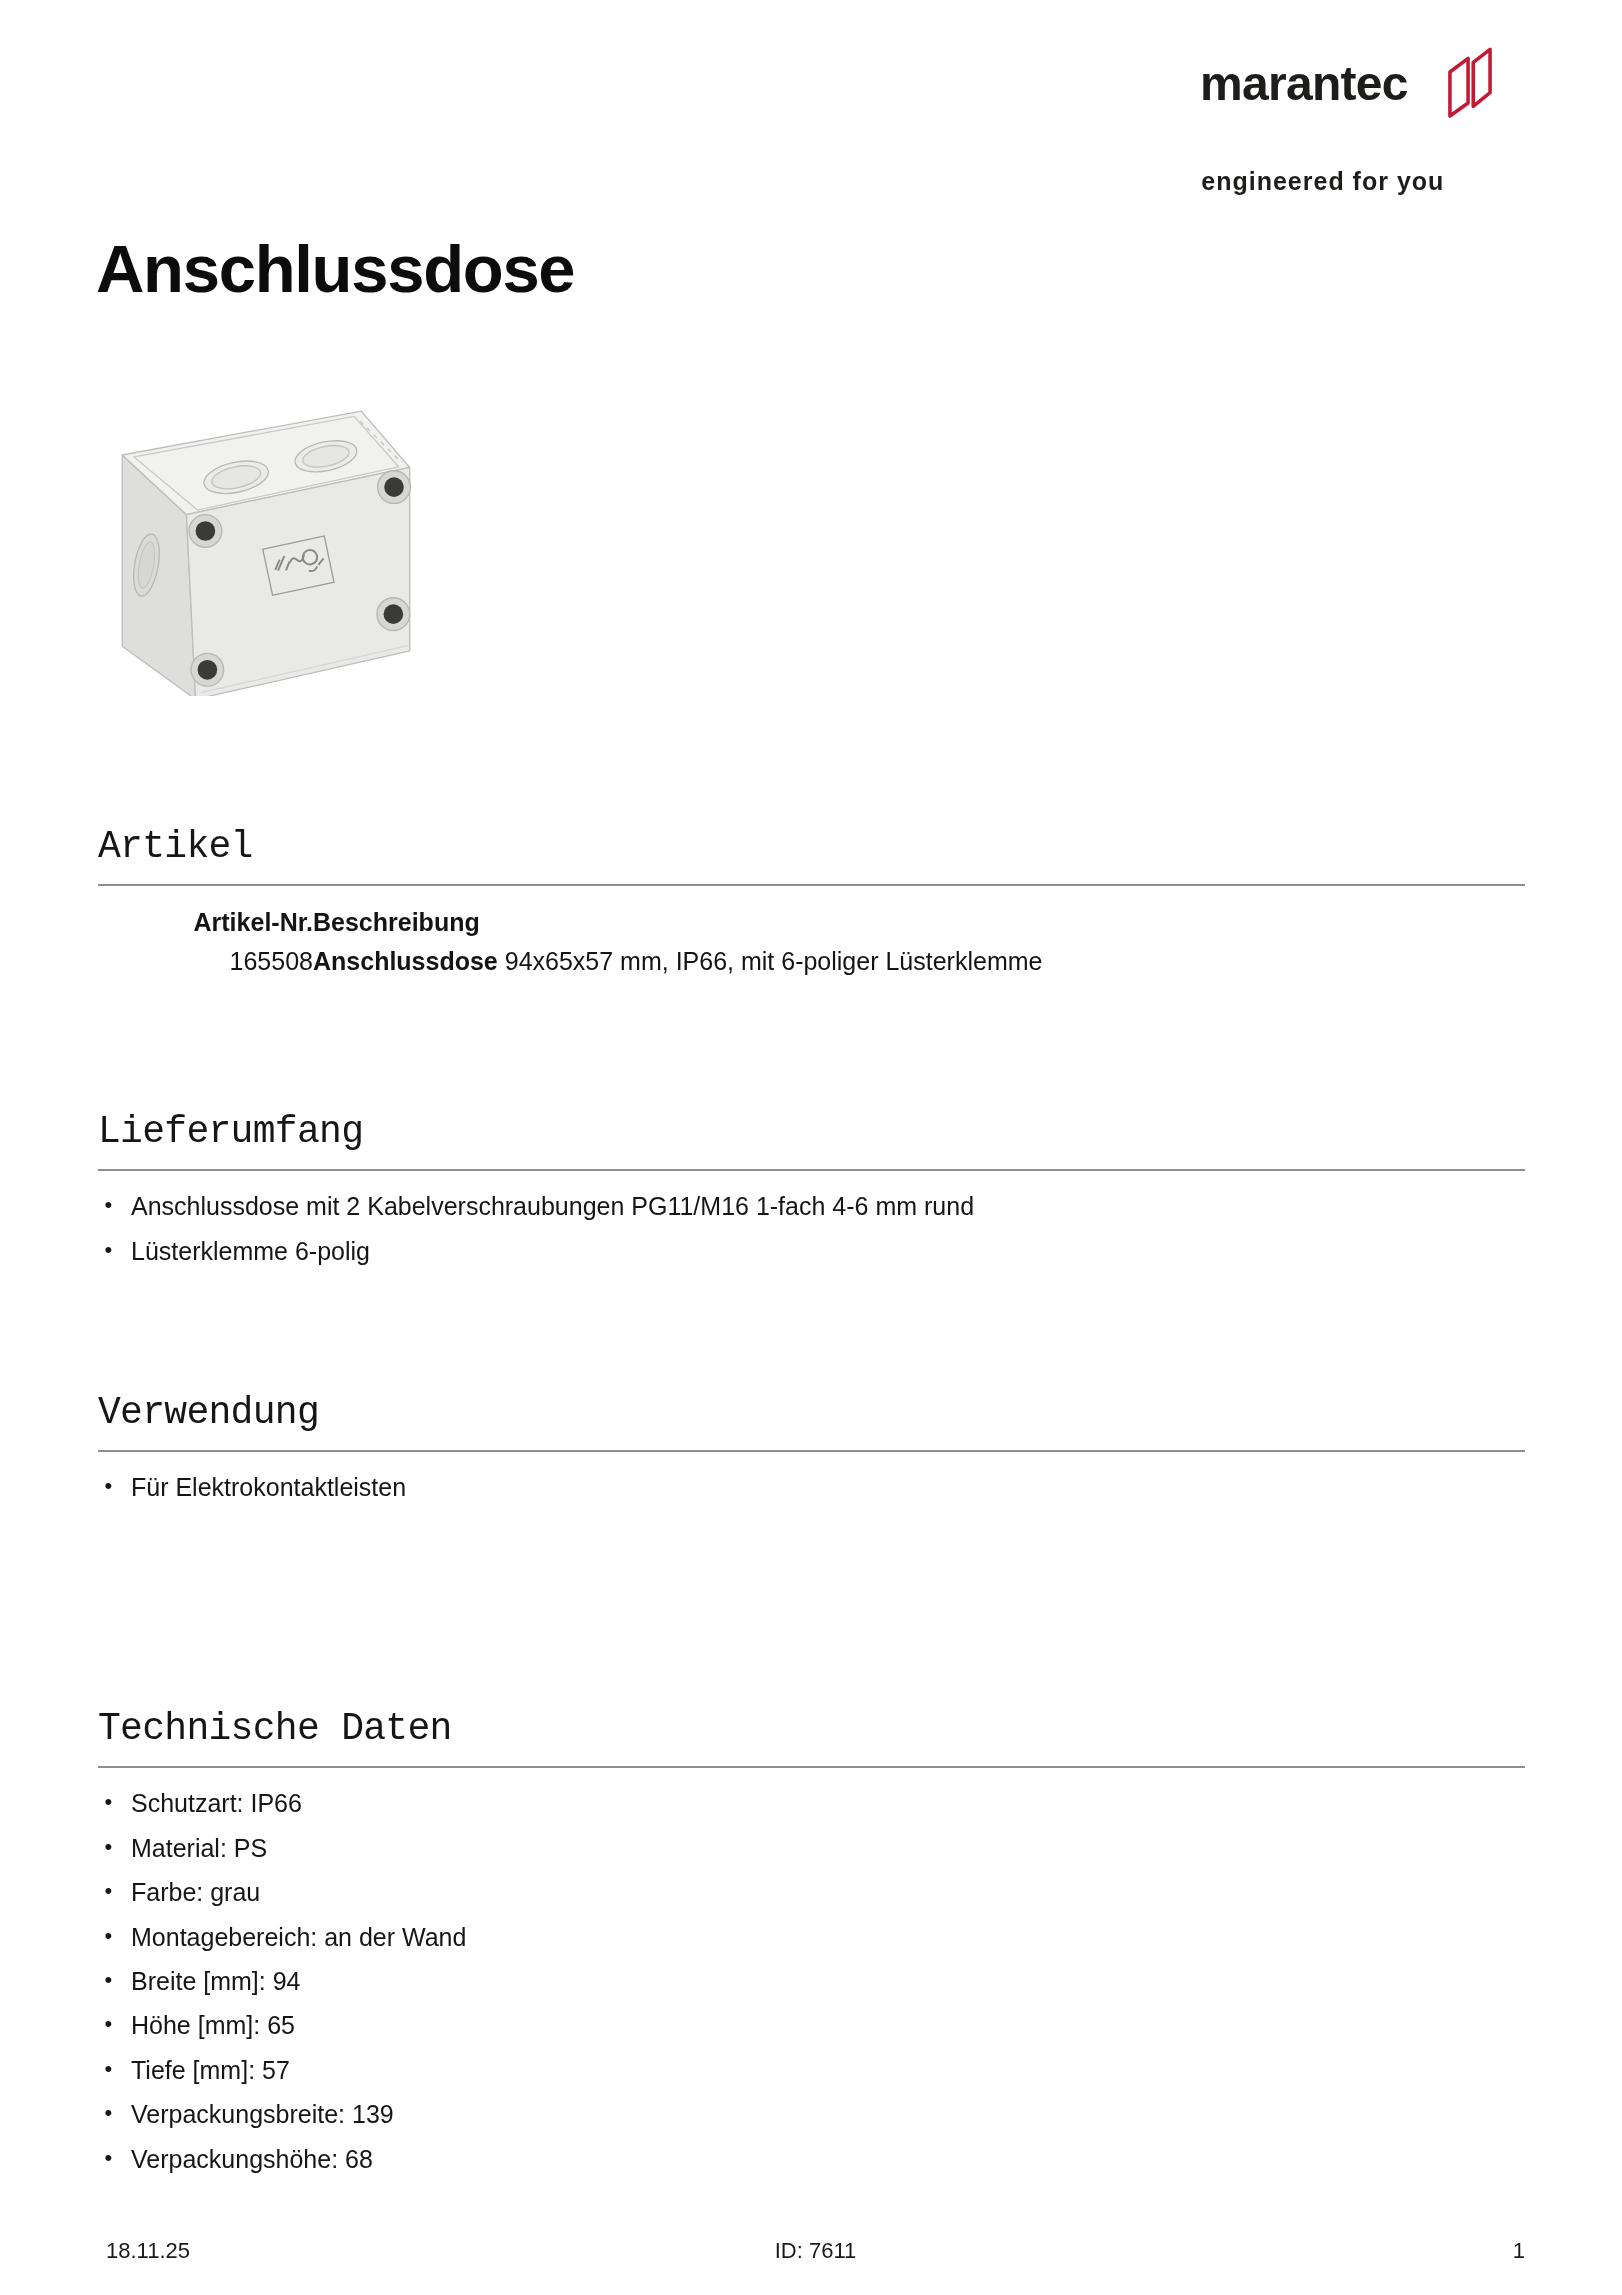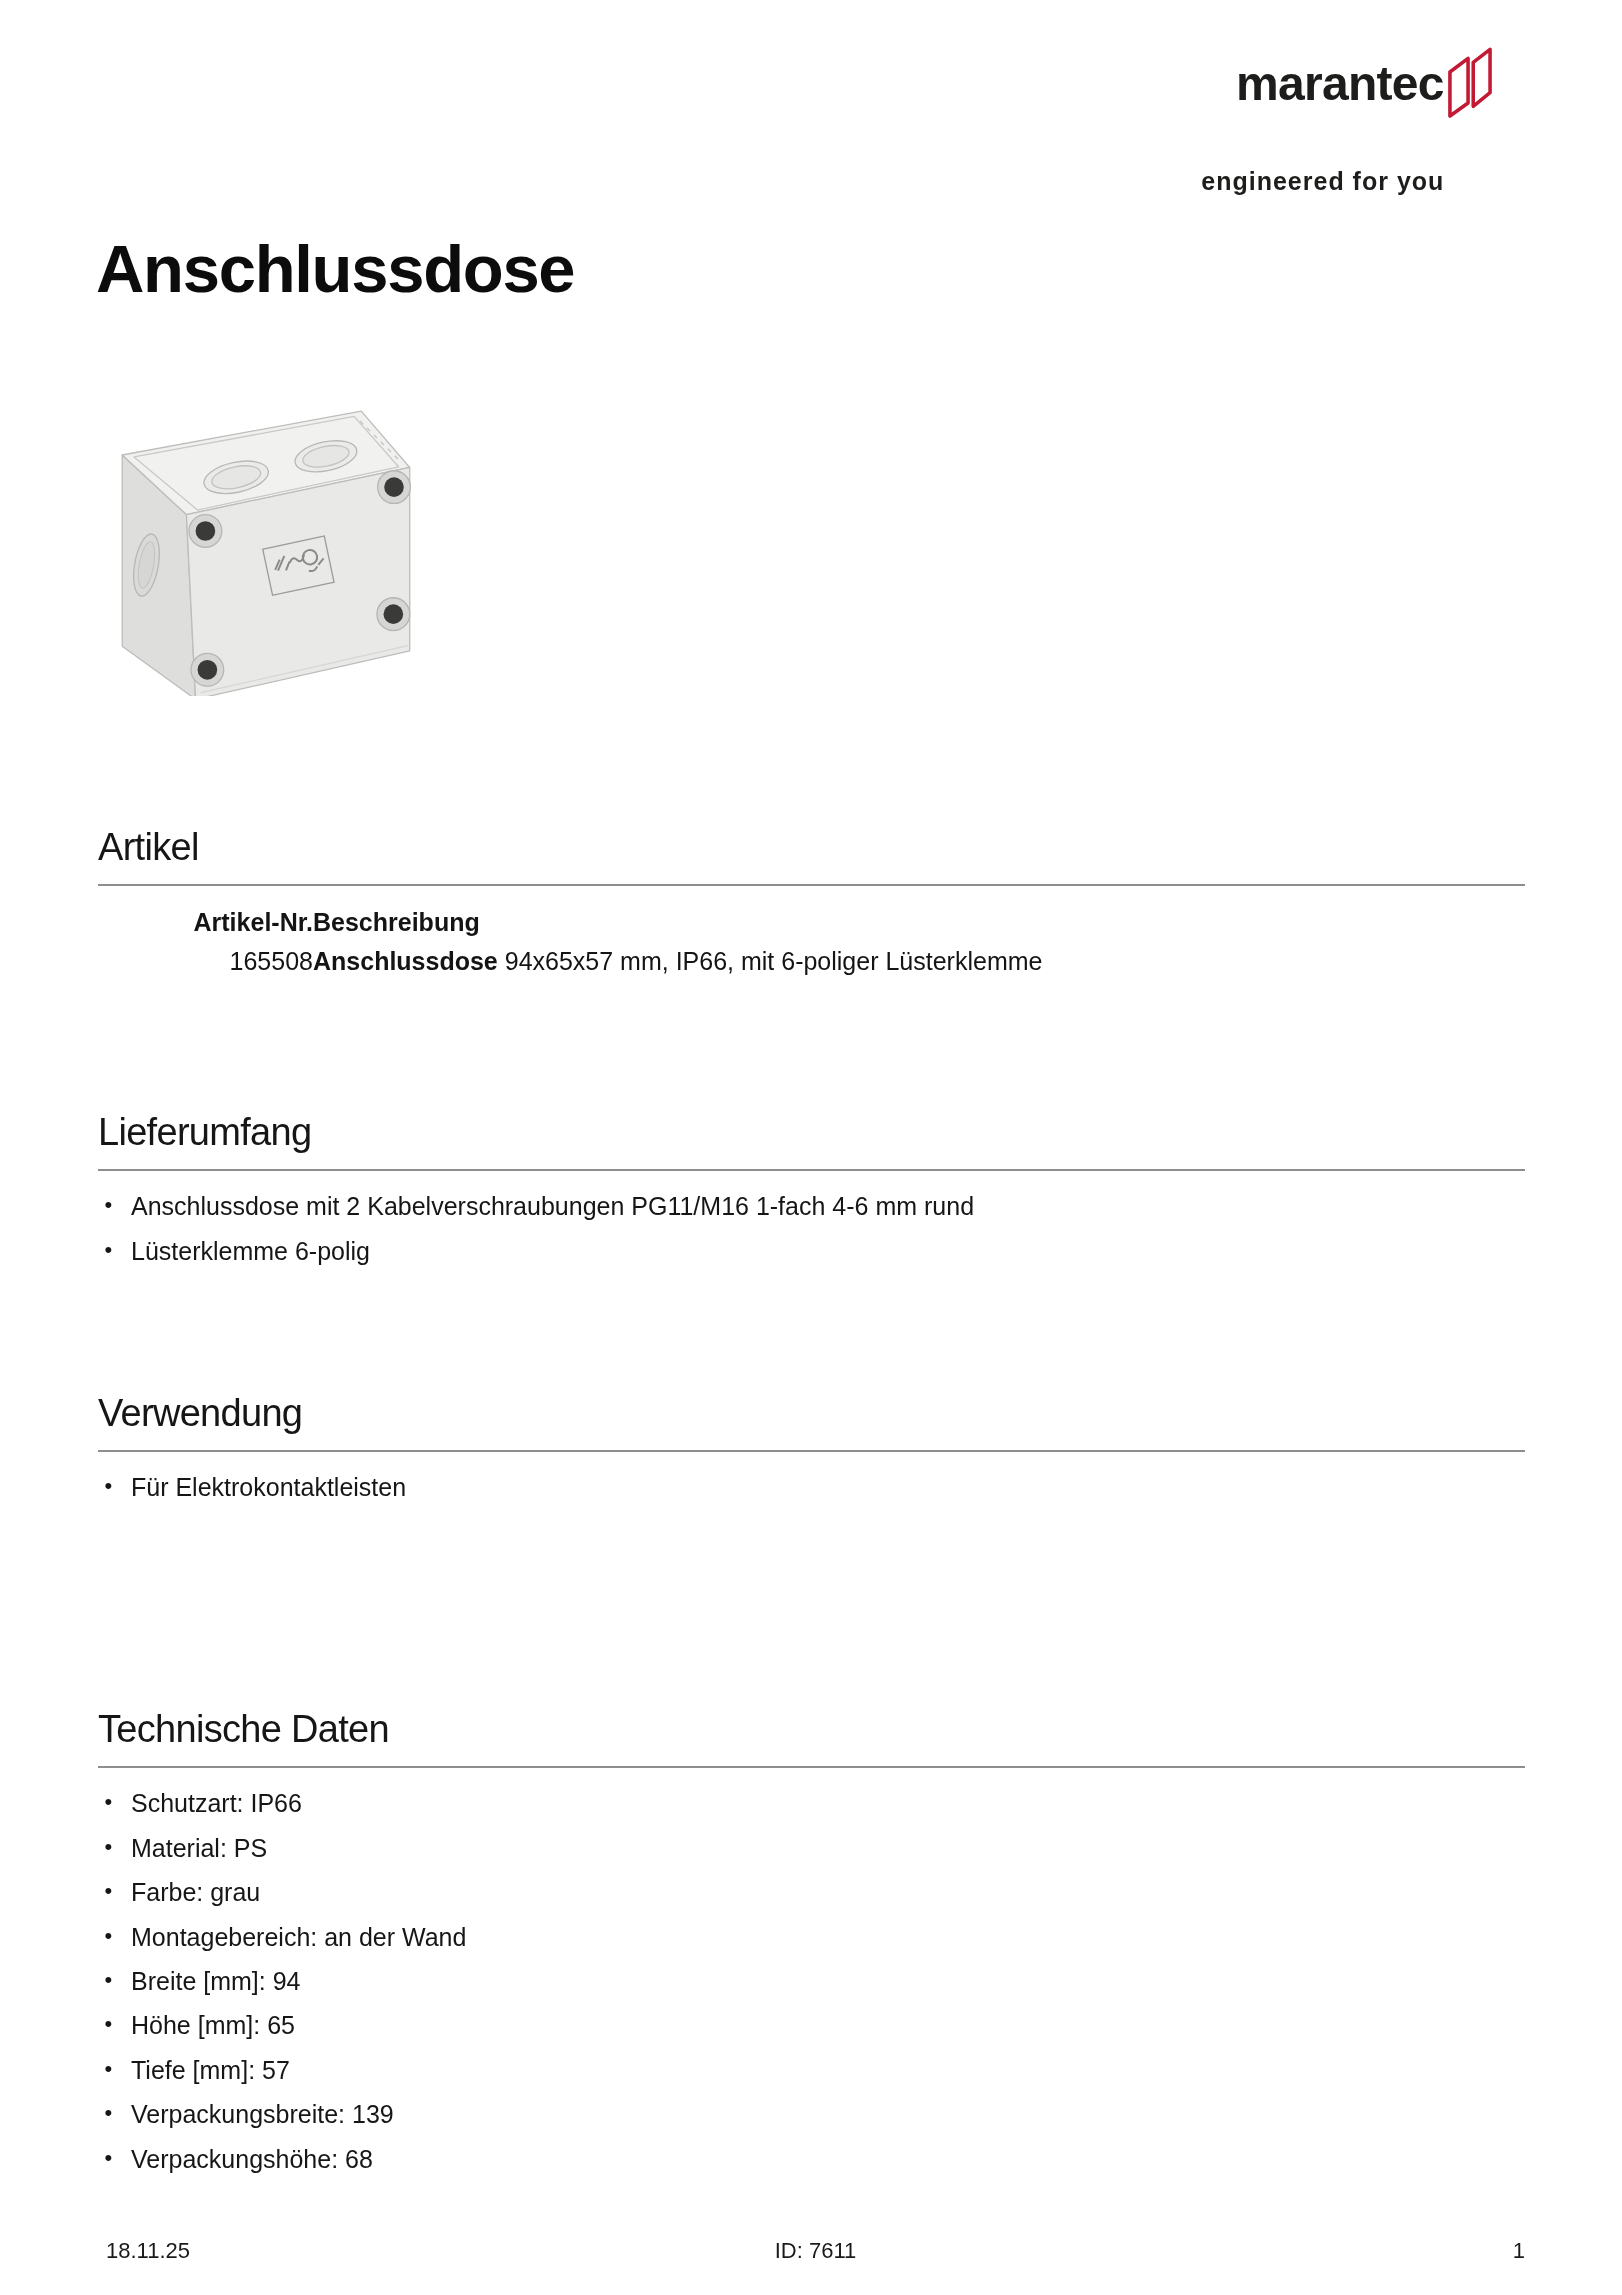--- a/index.html
+++ b/index.html
@@ -8,21 +8,21 @@
     width:1623px;height:2295px;
     background:#ffffff;
     font-family:"Liberation Sans","DejaVu Sans",sans-serif;
     color:#141414;
     overflow:hidden;
   }
   
   .logo{position:absolute;top:47px;right:131px;width:292px;height:111px;}
   .wordmark{
     position:absolute;left:0;top:13px;
-    font-size:48px;font-weight:700;letter-spacing:-0.7px;color:#1d1d1b;line-height:1;margin-left:36px;
+    font-size:48px;font-weight:700;letter-spacing:-0.7px;color:#1d1d1b;line-height:1;
   }
   .logo-icon{position:absolute;right:0;top:0;}
   .tagline{
     position:absolute;left:1.3px;top:122px;
     font-size:25px;font-weight:700;letter-spacing:1px;color:#1d1d1b;line-height:1;
   }
   
   .doc-title{
     position:absolute;left:96px;top:190px;
     font-size:67px;font-weight:700;letter-spacing:-1.3px;color:#0c0c0c;line-height:1;
@@ -30,21 +30,21 @@
   
   .product{position:absolute;left:115px;top:400px;width:300px;height:296px;}
   
   .section{position:absolute;left:98px;width:1427px;}
   .sec-artikel{top:828px;}
   .sec-lieferumfang{top:1113px;}
   .sec-verwendung{top:1394px;}
   .sec-technische{top:1710px;}
   .section h2{
     margin:0;font-size:38px;font-weight:400;letter-spacing:-0.7px;
-    line-height:1;color:#161616;
+    line-height:1;color:#161616;font-family:Liberation Mono, monospace;
   }
   .rule{border:0;border-top:2px solid #8e8e8e;margin:17.7px 0 0 0;}
   
   .spec-table{margin-top:22px;font-size:25px;line-height:1.15;text-align:right;}
   .spec-row{display:flex;}
   .spec-row + .spec-row{margin-top:11px;}
   .col-nr{width:215px;flex:0 0 215px;}
   .spec-head{font-weight:700;}
   .bold{font-weight:700;}
   

